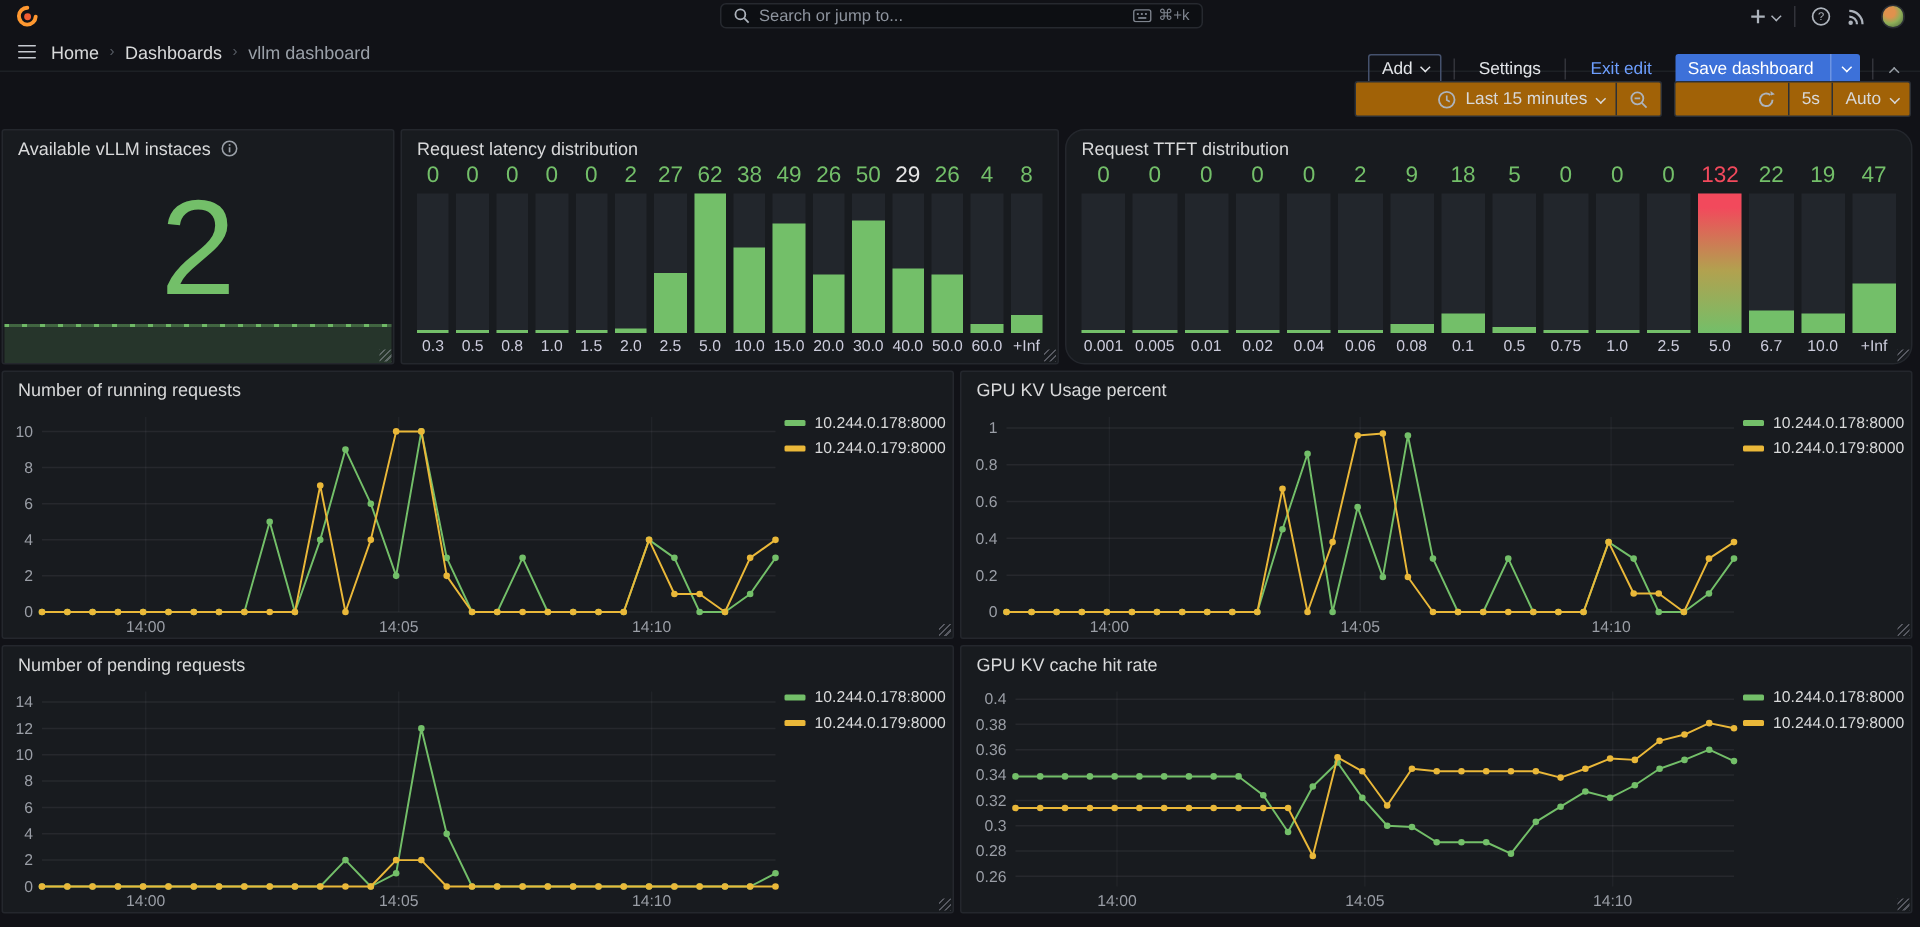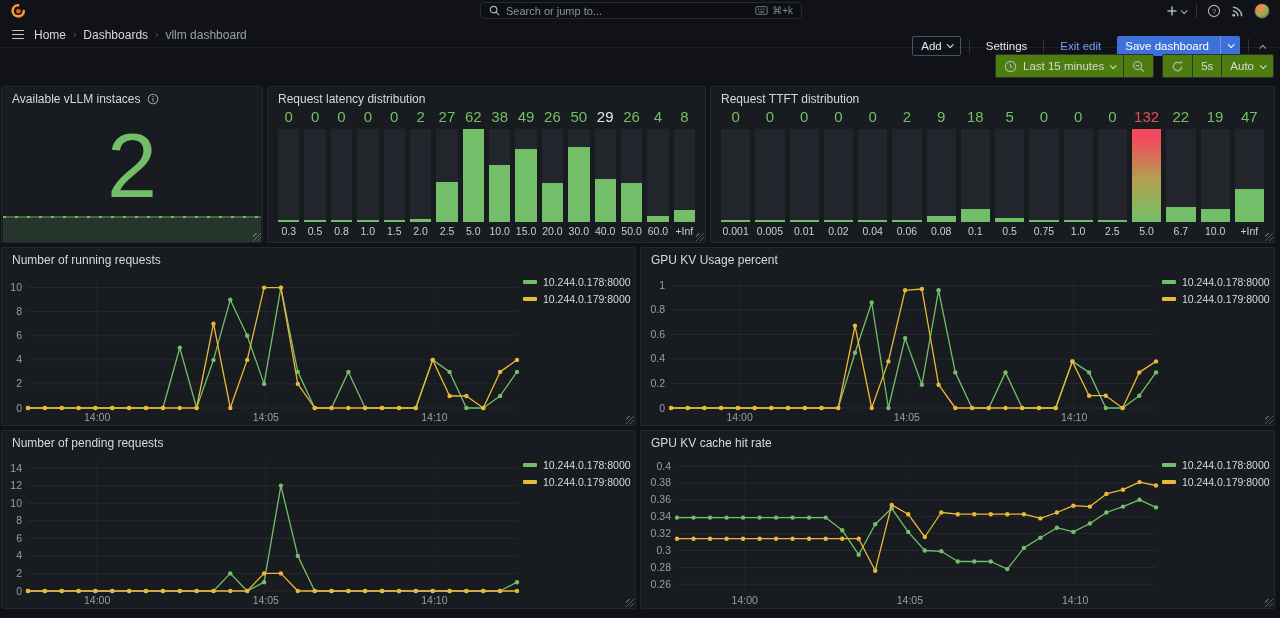--- a/index.html
+++ b/index.html
@@ -50,22 +50,22 @@
   .btn-primary { background:#3d71d9; color:#fff; padding-right:0; }
   .btn-primary .split { display:inline-flex; align-items:center; align-self:stretch;
     padding:0 7px; margin-left:6px; border-left:1px solid rgba(255,255,255,0.25); }
   .chev { display:inline-block; width:5px; height:5px; border-right:1.5px solid currentColor;
     border-bottom:1.5px solid currentColor; transform:rotate(45deg) translateY(-1px); }
   .chev.up { transform:rotate(-135deg) translateY(-1px); }
   .collapse-chev { color:#9aa0a8; padding:0 4px; cursor:pointer; }
 
   
   .toolbar { height:36px; display:flex; align-items:center; justify-content:flex-end; gap:8px; padding:0 6px; }
-  .tgroup { height:24px; display:flex; align-items:flex-end; background:#4d7c0f;
-    border:1px solid #2c3037; border-radius:2px; overflow:hidden; }
+  .tgroup { height:24px; display:flex; align-items:flex-end; background:#a16207;
+    border:1px solid #2c3037; border-radius:2px; overflow:hidden;padding-left:46px; }
   .tseg { height:100%; display:flex; align-items:center; gap:6px; padding:0 8px;
     font-size:11.5px; font-weight:500; color:#d8d9da; cursor:pointer; }
   .tseg + .tseg { border-left:1px solid #2c3037; }
   .ticon { color:#adb3bc; display:flex; }
 
   
   .dash { padding:2px 5px 0 1px; }
   .dashrow { display:flex; gap:4px; margin-bottom:4px; }
   .panel { background:#181b1f; border:1px solid #24272d; border-radius:2px;
     position:relative; display:flex; flex-direction:column; overflow:hidden; }
@@ -96,21 +96,21 @@
   .ts-plot { flex:1; min-width:0; }
   .ts-plot svg { display:block; width:100%; height:100%; }
   .ts-legend { width:112px; padding:8px 6px 0 0; }
   .legend-item { display:flex; align-items:center; gap:6px; margin-bottom:5px; cursor:pointer; }
   .legend-swatch { width:14px; height:4px; border-radius:1px; flex:0 0 auto; }
   .legend-label { font-size:10.5px; color:#d8d9da; white-space:nowrap; }
 
   .r1 { height:157px; } .r23 { height:179px; }
   .p-stat { width:262px; flex:0 0 auto; }
   .p-lat  { width:439px; flex:0 0 auto; }
-  .p-ttft { flex:1; }
+  .p-ttft { flex:1;border-radius:13px; }
   .p-half-l { width:635px; flex:0 0 auto; }
   .p-half-r { flex:1; }
 </style>
 </head>
 <body>
 
 <header class="topnav">
   <span class="logo">
     <svg viewBox="0 0 16 16" width="16" height="16">
       <path d="M8.2 2.2 a5.6 5.6 0 1 0 5.6 5.9" fill="none" stroke="#ff9830" stroke-width="2.6" stroke-linecap="round"></path>

